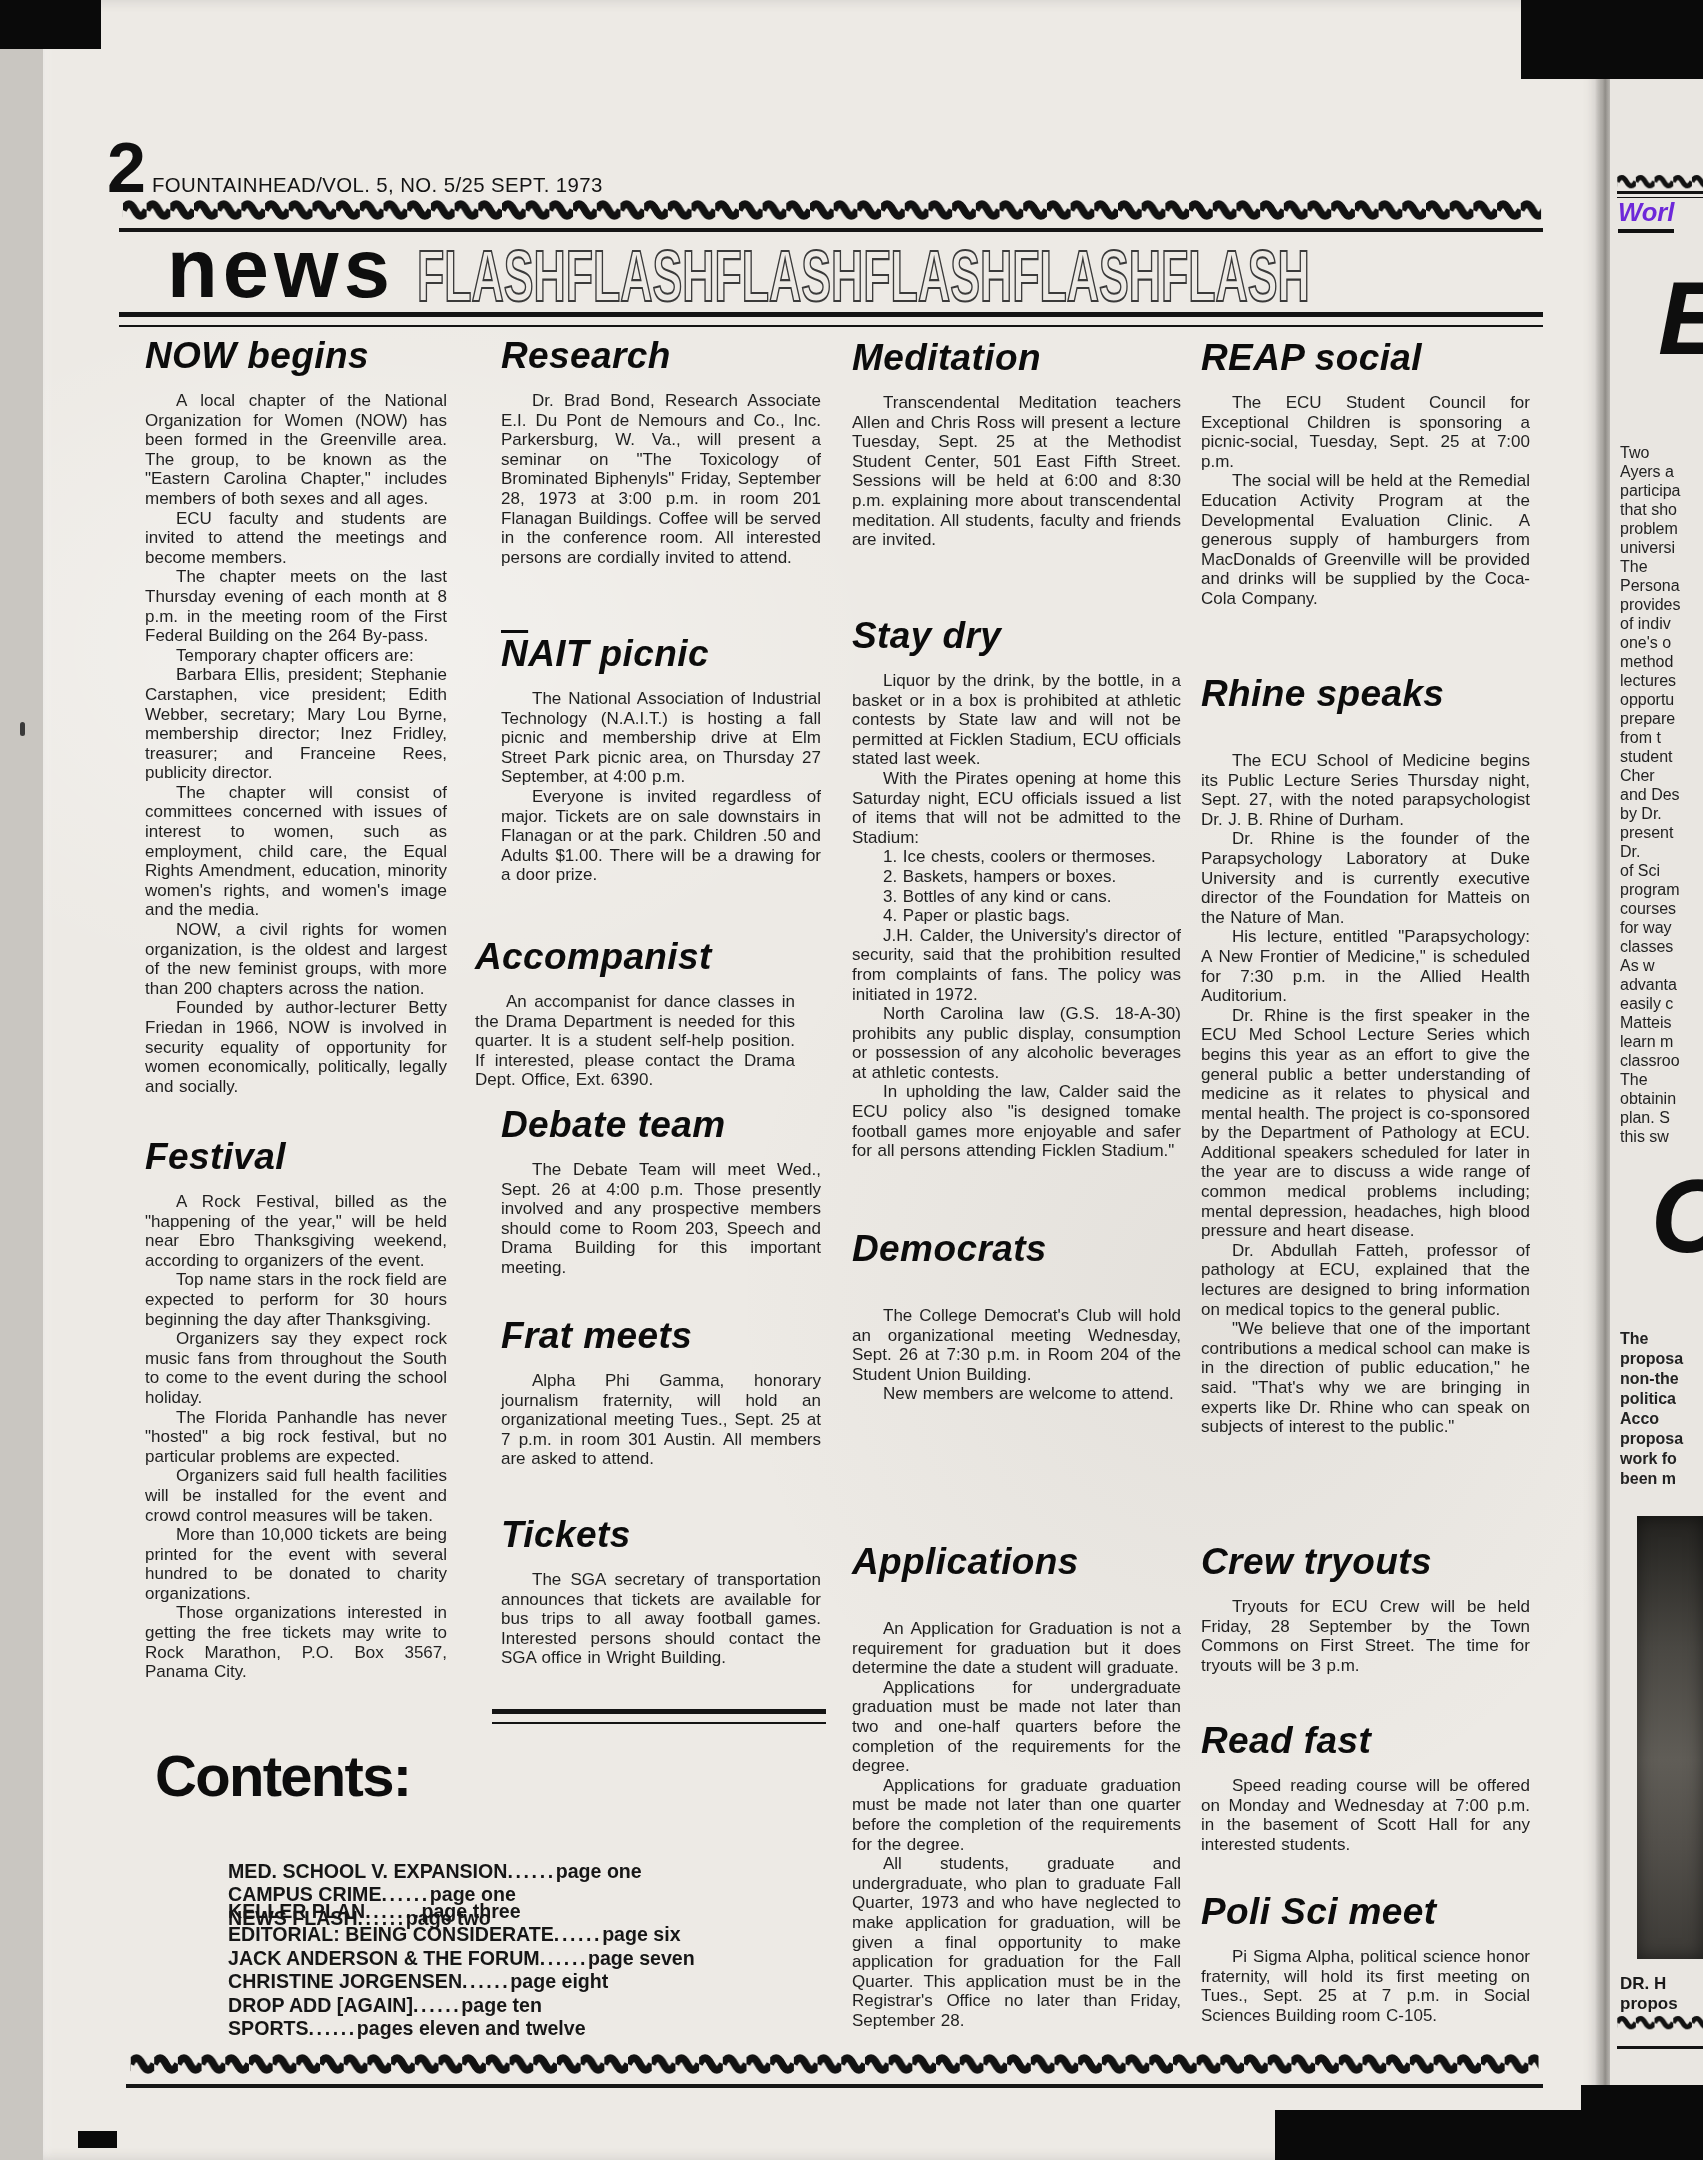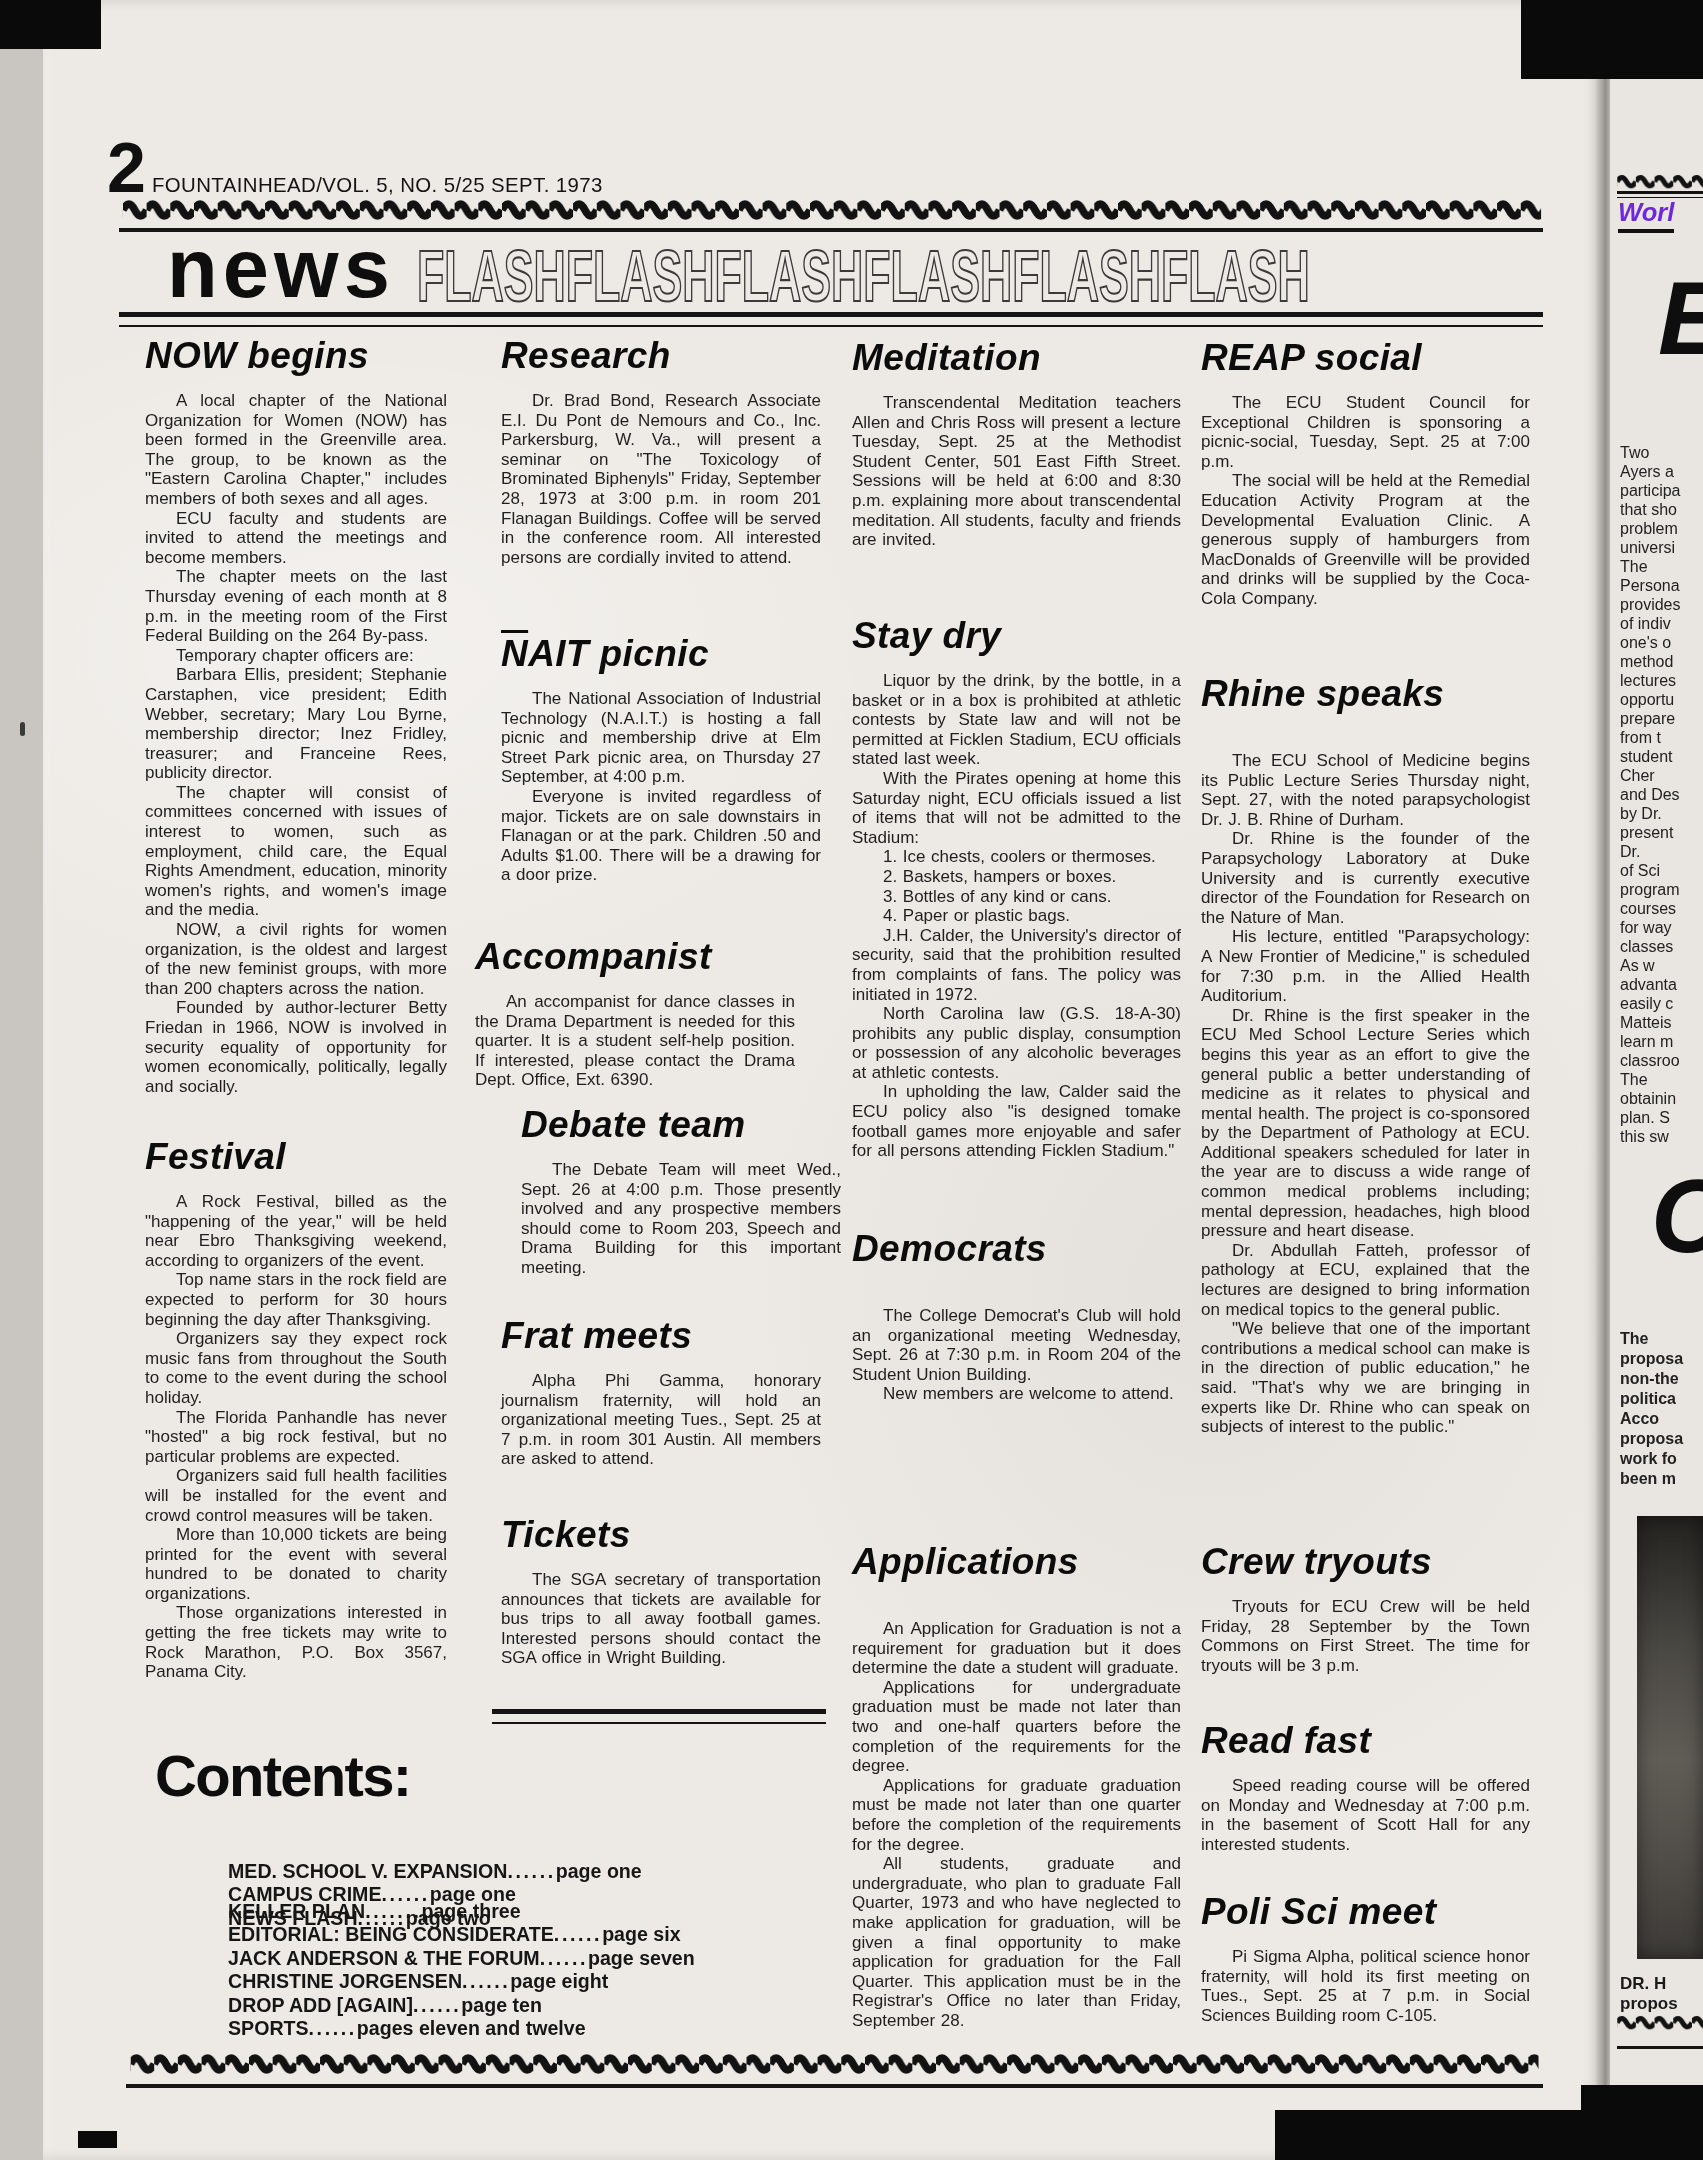--- a/index.html
+++ b/index.html
@@ -165,21 +165,21 @@
     </div>
 </section>
 
 <section class="article" style="left:475px;top:923px;width:320px;margin-top:15px;" id="a-accompanist">
   <h2 class="headline">Accompanist</h2>
   <div class="body">
       <p class="para">An accompanist for dance classes in the Drama Department is needed for this quarter. It is a student self-help position. If interested, please contact the Drama Dept. Office, Ext. 6390.</p>
     </div>
 </section>
 
-<section class="article" style="left:501px;top:1106px;width:320px;margin-left:20px;" id="a-debate">
+<section class="article" style="left:501px;top:1106px;width:320px;" id="a-debate">
   <h2 class="headline">Debate team</h2>
   <div class="body">
       <p class="para">The Debate Team will meet Wed., Sept. 26 at 4:00 p.m. Those presently involved and any prospective members should come to Room 203, Speech and Drama Building for this important meeting.</p>
     </div>
 </section>
 
 <section class="article" style="left:501px;top:1317px;width:320px;" id="a-frat">
   <h2 class="headline">Frat meets</h2>
   <div class="body">
       <p class="para">Alpha Phi Gamma, honorary journalism fraternity, will hold an organizational meeting Tues., Sept. 25 at 7 p.m. in room 301 Austin. All members are asked to attend.</p>
@@ -240,21 +240,21 @@
   <div class="body">
       <p class="para">The ECU Student Council for Exceptional Children is sponsoring a picnic-social, Tuesday, Sept. 25 at 7:00 p.m.</p>
       <p class="para">The social will be held at the Remedial Education Activity Program at the Developmental Evaluation Clinic. A generous supply of hamburgers from MacDonalds of Greenville will be provided and drinks will be supplied by the Coca-Cola Company.</p>
     </div>
 </section>
 
 <section class="article" style="left:1201px;top:675px;width:329px;" id="a-rhine">
   <h2 class="headline">Rhine speaks</h2>
   <div class="body gap-lg">
       <p class="para">The ECU School of Medicine begins its Public Lecture Series Thursday night, Sept. 27, with the noted parapsychologist Dr. J. B. Rhine of Durham.</p>
-      <p class="para">Dr. Rhine is the founder of the Parapsychology Laboratory at Duke University and is currently executive director of the Foundation for Research on the Nature of Man.</p>
+      <p class="para">Dr. Rhine is the founder of the Parapsychology Laboratory at Duke University and is currently executive director of the Foundation for Matteis on the Nature of Man.</p>
       <p class="para">His lecture, entitled "Parapsychology: A New Frontier of Medicine," is scheduled for 7:30 p.m. in the Allied Health Auditorium.</p>
       <p class="para">Dr. Rhine is the first speaker in the ECU Med School Lecture Series which begins this year as an effort to give the general public a better understanding of medicine as it relates to physical and mental health. The project is co-sponsored by the Department of Pathology at ECU. Additional speakers scheduled for later in the year are to discuss a wide range of common medical problems including; mental depression, headaches, high blood pressure and heart disease.</p>
       <p class="para">Dr. Abdullah Fatteh, professor of pathology at ECU, explained that the lectures are designed to bring information on medical topics to the general public.</p>
       <p class="para">"We believe that one of the important contributions a medical school can make is in the direction of public education," he said. "That's why we are bringing in experts like Dr. Rhine who can speak on subjects of interest to the public."</p>
     </div>
 </section>
 
 <section class="article" style="left:1201px;top:1543px;width:329px;" id="a-crew">
   <h2 class="headline">Crew tryouts</h2>
   <div class="body">

